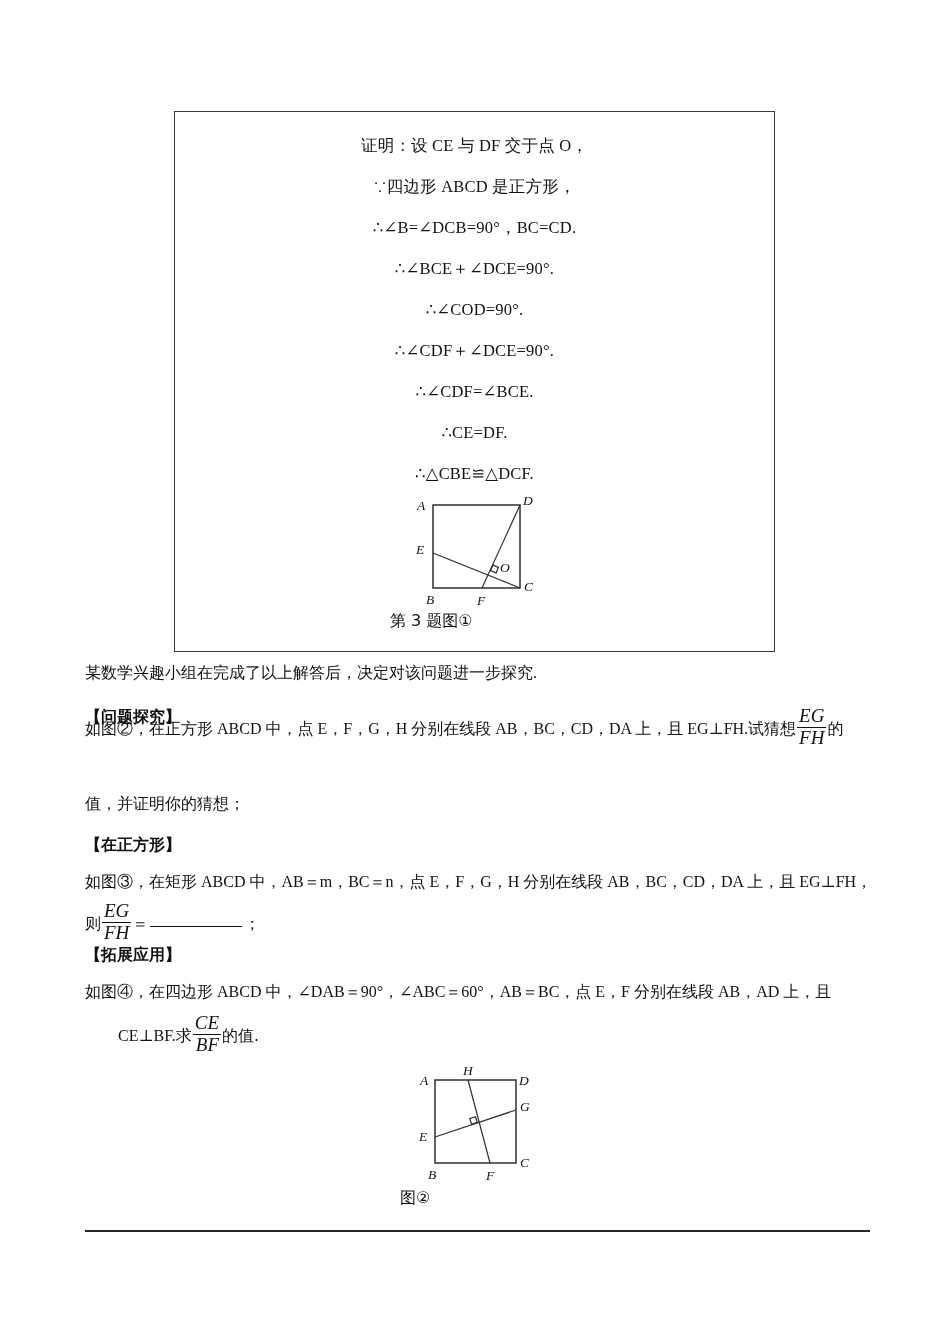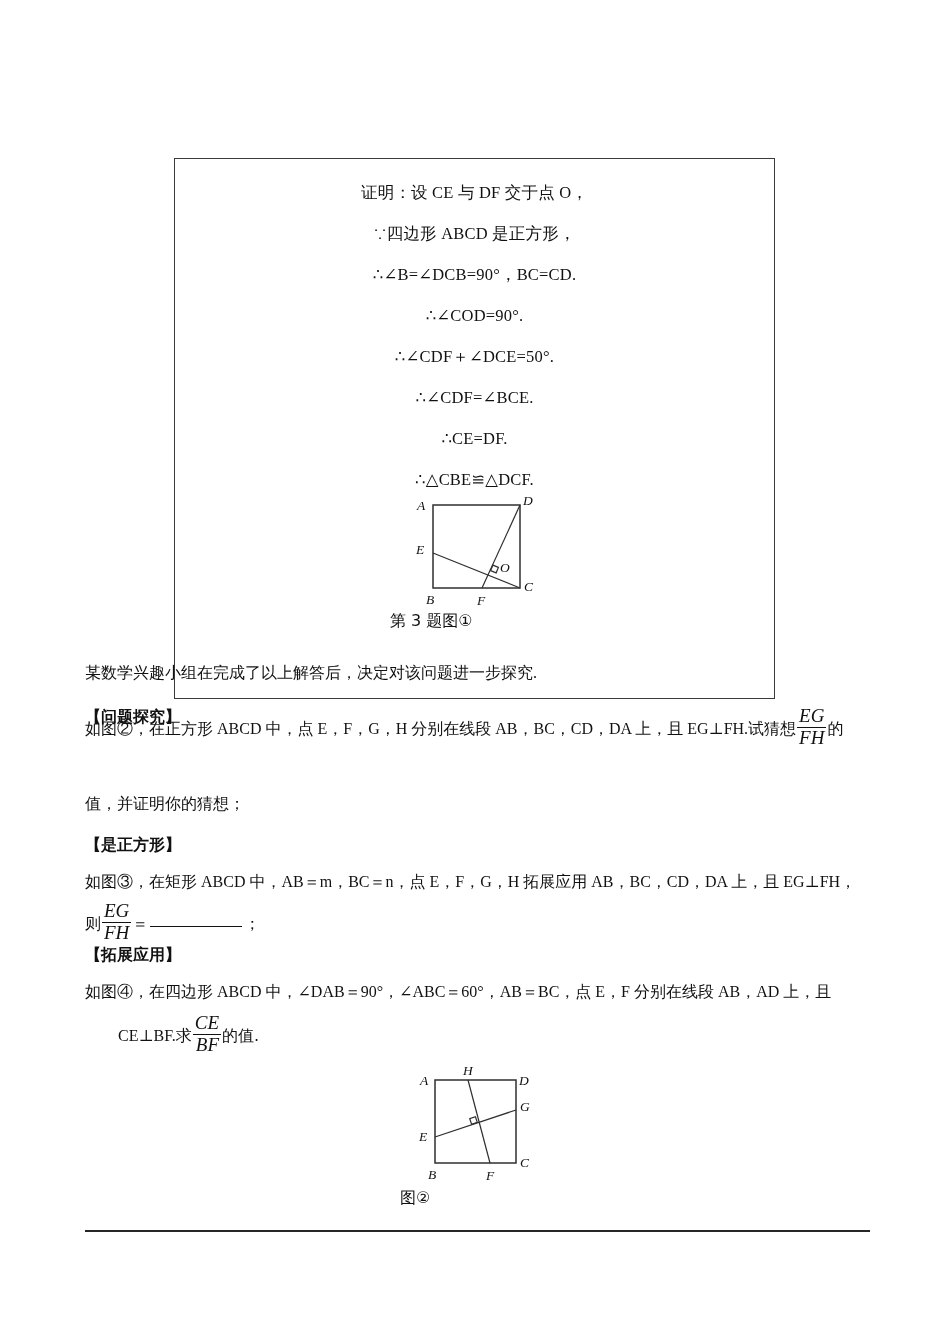--- a/index.html
+++ b/index.html
@@ -25,21 +25,20 @@
   
   .proof-box {
     position: absolute;
     left: 174px;
     top: 111px;
     width: 601px;
     height: 541px;
     border: 1.6px solid #3a3a3a;
     box-sizing: border-box;
     background: #fff;
-    margin-top: 47px;
   }
   .proof-lines {
     padding-top: 13px;
     text-align: center;
   }
   .proof-line {
     font-size: 16.5px;
     line-height: 41px;
     white-space: nowrap;
     letter-spacing: 0.2px;
@@ -133,22 +132,23 @@
 </head>
 <body>
 
 <div class="page">
 
   <div class="proof-box">
     <div class="proof-lines">
       <div class="proof-line">证明：设 CE 与 DF 交于点 O，</div>
       <div class="proof-line">∵四边形 ABCD 是正方形，</div>
       <div class="proof-line">∴∠B=∠DCB=90°，BC=CD.</div>
+      <div class="proof-line">∴∠BCE＋∠DCE=90°.</div>
       <div class="proof-line">∴∠COD=90°.</div>
-      <div class="proof-line">∴∠CDF＋∠DCE=50°.</div>
+      <div class="proof-line">∴∠CDF＋∠DCE=90°.</div>
       <div class="proof-line">∴∠CDF=∠BCE.</div>
       <div class="proof-line">∴CE=DF.</div>
       <div class="proof-line">∴△CBE≌△DCF.</div>
     </div>
   </div>
 
   <div class="fig1-wrap">
     <svg width="190" height="125" viewBox="0 0 190 125">
 
       <rect class="stroke" x="43" y="13" width="87" height="83"></rect>
@@ -170,22 +170,22 @@
   </div>
 
   <div class="para" style="top:652px;margin-top:10px;">某数学兴趣小组在完成了以上解答后，决定对该问题进一步探究.</div>
 
   <div class="section-head" style="top:707px;">【问题探究】</div>
   <div class="para" style="top:706px;">
     <span>如图②，在正方形 ABCD 中，点 E，F，G，H 分别在线段 AB，BC，CD，DA 上，且 EG⊥FH.试猜想</span><span class="frac"><span class="num">EG</span><span class="den">FH</span></span><span class="cjk">的</span>
   </div>
   <div class="para" style="top:793px;">值，并证明你的猜想；</div>
 
-  <div class="section-head" style="top:835px;">【是正方形】</div>
-  <div class="para" style="top:871px;">如图③，在矩形 ABCD 中，AB＝m，BC＝n，点 E，F，G，H 拓展应用 AB，BC，CD，DA 上，且 EG⊥FH，</div>
+  <div class="section-head" style="top:835px;">【在正方形】</div>
+  <div class="para" style="top:871px;">如图③，在矩形 ABCD 中，AB＝m，BC＝n，点 E，F，G，H 分别在线段 AB，BC，CD，DA 上，且 EG⊥FH，</div>
   <div class="para" style="top:901px;">
     <span class="cjk">则</span><span class="frac"><span class="num">EG</span><span class="den">FH</span></span><span>＝</span><span class="blank-line"></span><span>；</span>
   </div>
 
   <div class="section-head" style="top:945px;">【拓展应用】</div>
   <div class="para" style="top:981px;">如图④，在四边形 ABCD 中，∠DAB＝90°，∠ABC＝60°，AB＝BC，点 E，F 分别在线段 AB，AD 上，且</div>
   <div class="para" style="top:1013px;margin-left:33px;">
     <span>CE⊥BF.求</span><span class="frac"><span class="num">CE</span><span class="den">BF</span></span><span class="cjk">的值.</span>
   </div>
 

